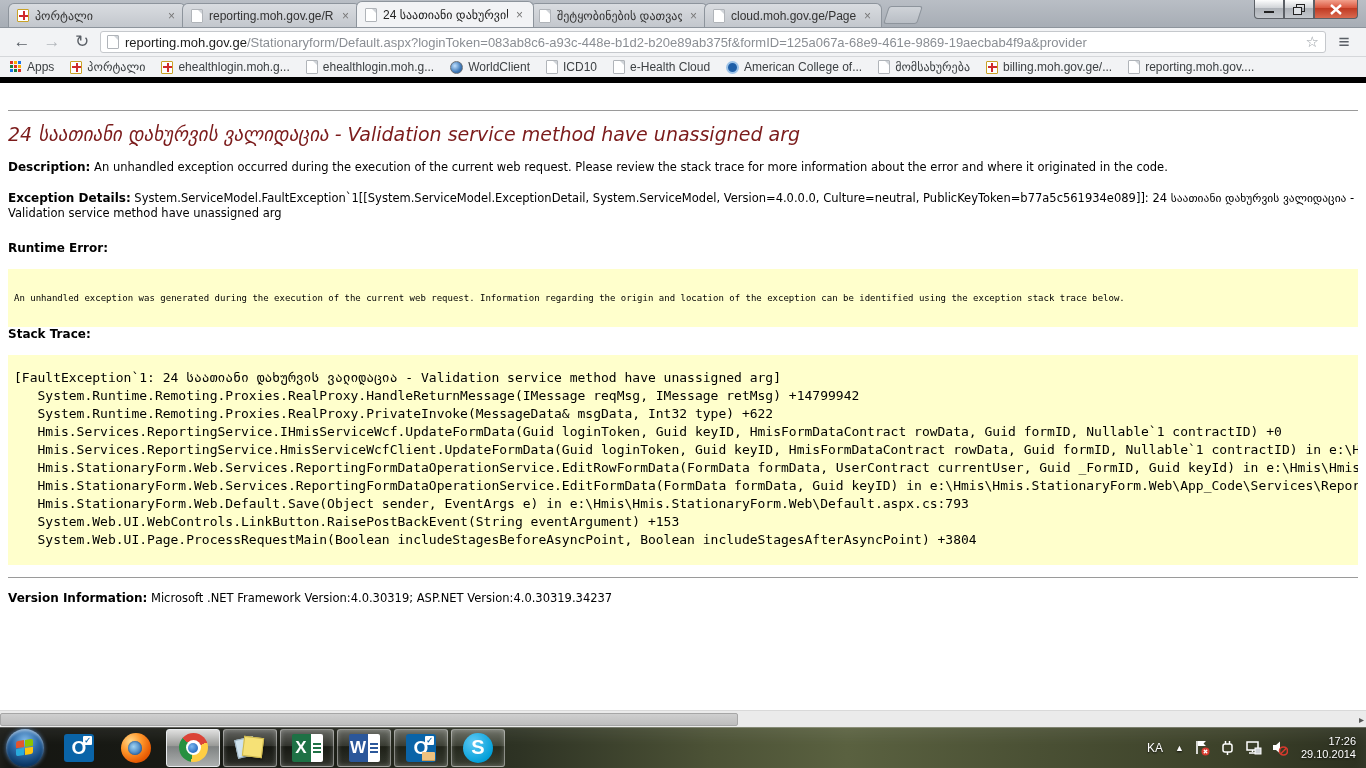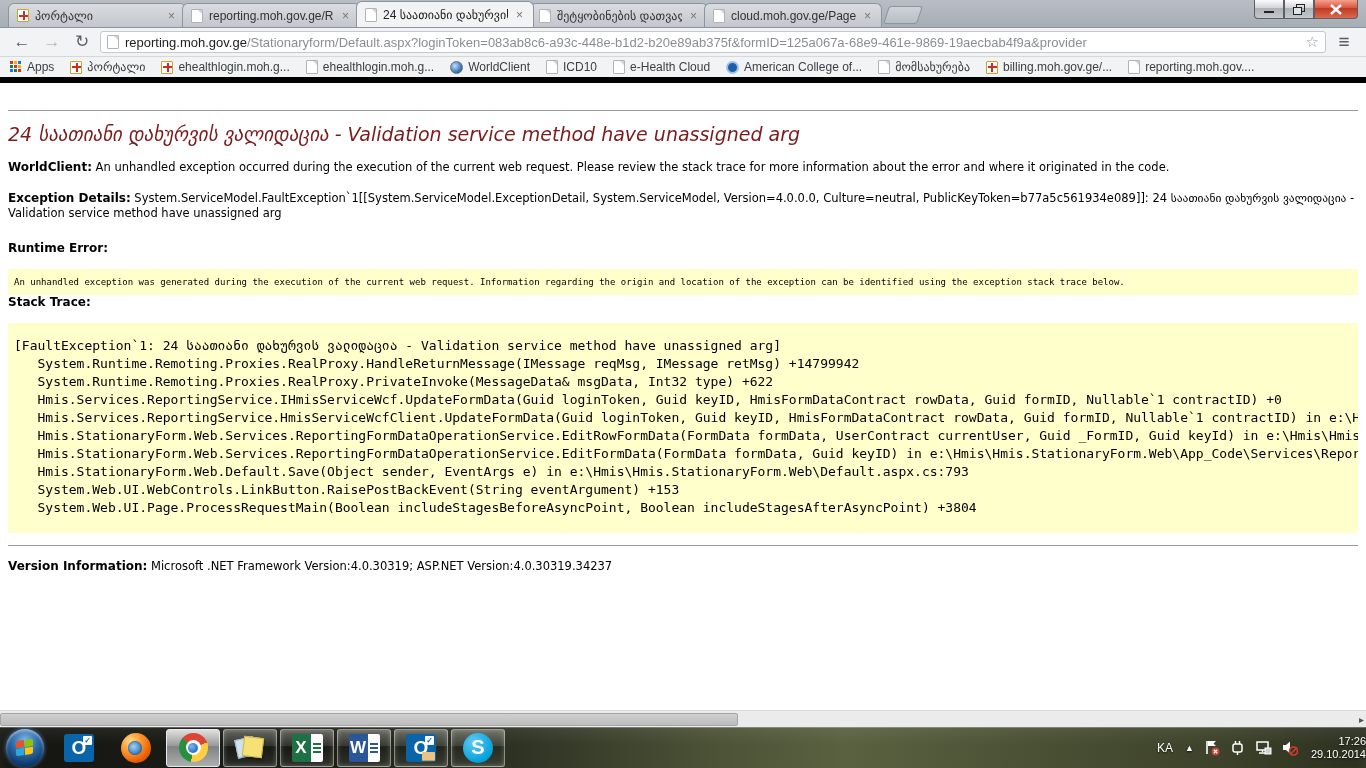--- a/index.html
+++ b/index.html
@@ -61,21 +61,21 @@
   .page { position:absolute; top:84px; left:0; width:1366px; height:626px; background:#fff; overflow:hidden;
           font-family:"DejaVu Sans",sans-serif; color:#000; padding:14px 8px 0 8px; }
   .page h1 { font-size:23px; font-weight:400; color:#ee1111; letter-spacing:0; }
   .page hr { border:none; border-top:1px solid #9a9a9a; margin:12px 0; }
   .page h2 { font-size:19px; font-weight:400; font-style:italic; color:#7b1b1b; margin:4px 0 11px; }
   .lbl { font-weight:bold; font-size:12px; }
   .bodytext { font-size:11.5px; }
   .descline { margin-top:14px; line-height:16px; }
   .excline { margin-top:16px; line-height:15px; max-width:1352px; }
   .srclbl { display:block; margin-top:20px; }
-  .codebox { background:#ffffcc; margin-top:14px; padding:8px 6px; font-family:"DejaVu Sans Mono",monospace; font-size:9px; white-space:pre; overflow:hidden; }
+  .codebox { background:#ffffcc; margin-top:14px; padding:24px 6px; font-family:"DejaVu Sans Mono",monospace; font-size:9px; white-space:pre; overflow:hidden; }
   .stacklbl { display:block; margin-top:0; }
   .stackbox { background:#ffffcc; margin-top:14px; padding:14px 6px 16px; overflow:hidden; }
   .stackbox pre { font-family:"DejaVu Sans Mono",monospace; font-size:13px; line-height:18px; white-space:pre; }
   .verline { margin-top:6px; line-height:16px; }
 
   
   .hscroll { position:absolute; top:710px; left:0; width:1366px; height:17px; background:#ebebeb; border-top:1px solid #d9d9d9; }
   .hthumb { position:absolute; left:0; top:2px; width:738px; height:13px; background:linear-gradient(#cfcfcf,#bdbdbd); border:1px solid #a6a6a6; border-radius:2px; }
   .harrow { position:absolute; right:2px; top:3px; font-size:10px; color:#555; }
 
@@ -108,21 +108,21 @@
   .ic-notes .n1 { position:absolute; left:1px; top:4px; width:19px; height:19px; background:#cfe3ee; transform:rotate(-12deg); border:1px solid #9fb6c4; }
   .ic-notes .n2 { position:absolute; left:8px; top:3px; width:20px; height:20px; background:#f6e176; transform:rotate(7deg); border:1px solid #cdb84f; box-shadow:1px 2px 2px rgba(0,0,0,.35); }
   .ic-office { width:31px; height:28px; display:flex; border-radius:2px; overflow:hidden; }
   .ic-office .tile { width:19px; height:28px; color:#fff; font-weight:bold; font-size:17px; display:flex; align-items:center; justify-content:center; }
   .ic-office .doc { width:12px; height:28px; background:#fff; display:flex; flex-direction:column; justify-content:center; gap:2px; padding:0 2px; }
   .ic-office .doc i { display:block; height:2px; }
   .ic-excel .tile { background:#1e7145; }  .ic-excel .doc i { background:#1e7145; }
   .ic-word .tile { background:#2b579a; }   .ic-word .doc i { background:#2b579a; }
   .ic-skype { width:30px; height:30px; border-radius:50%; background:radial-gradient(circle at 35% 30%, #5ec9f5, #009ed8 75%); color:#fff; font-weight:bold; font-size:20px; display:flex; align-items:center; justify-content:center; }
 
-  .tray { margin-left:auto; display:flex; align-items:center; gap:9px; padding-right:0; color:#fff;justify-content:center; }
+  .tray { margin-left:auto; display:flex; align-items:center; gap:9px; padding-right:10px; color:#fff;justify-content:center; }
   .tray .lang { font-size:12px; text-shadow:0 1px 2px rgba(0,0,0,.8); padding:0 3px; }
   .tray .chev { font-size:9px; color:#fff; text-shadow:0 1px 2px rgba(0,0,0,.8); }
   .trayicon { width:17px; height:17px; position:relative; display:flex; align-items:center; justify-content:center; }
   .clock { text-align:right; font-size:11px; line-height:13px; text-shadow:0 1px 2px rgba(0,0,0,.8); padding-left:4px; }
 </style>
 </head>
 <body>
 
 <div class="screen">
 
@@ -244,21 +244,21 @@
         <span class="fav-page"></span>
         <span>reporting.moh.gov....</span>
       </div>
     </div>
 
     <div class="page">
       <hr>
       <h2>24 საათიანი დახურვის ვალიდაცია - Validation service method have unassigned arg</h2>
 
       <div class="bodytext descline">
-        <span class="lbl">WorldClient:</span>
+        <span class="lbl">Description:</span>
         <span>An unhandled exception occurred during the execution of the current web request. Please review the stack trace for more information about the error and where it originated in the code.</span>
       </div>
 
       <div class="bodytext excline">
         <span class="lbl">Exception Details:</span>
         <span>System.ServiceModel.FaultException`1[[System.ServiceModel.ExceptionDetail, System.ServiceModel, Version=4.0.0.0, Culture=neutral, PublicKeyToken=b77a5c561934e089]]: 24 საათიანი დახურვის ვალიდაცია - Validation service method have unassigned arg</span>
       </div>
 
       <span class="lbl srclbl">Runtime Error:</span>
       <div class="codebox">An unhandled exception was generated during the execution of the current web request. Information regarding the origin and location of the exception can be identified using the exception stack trace below.</div>

